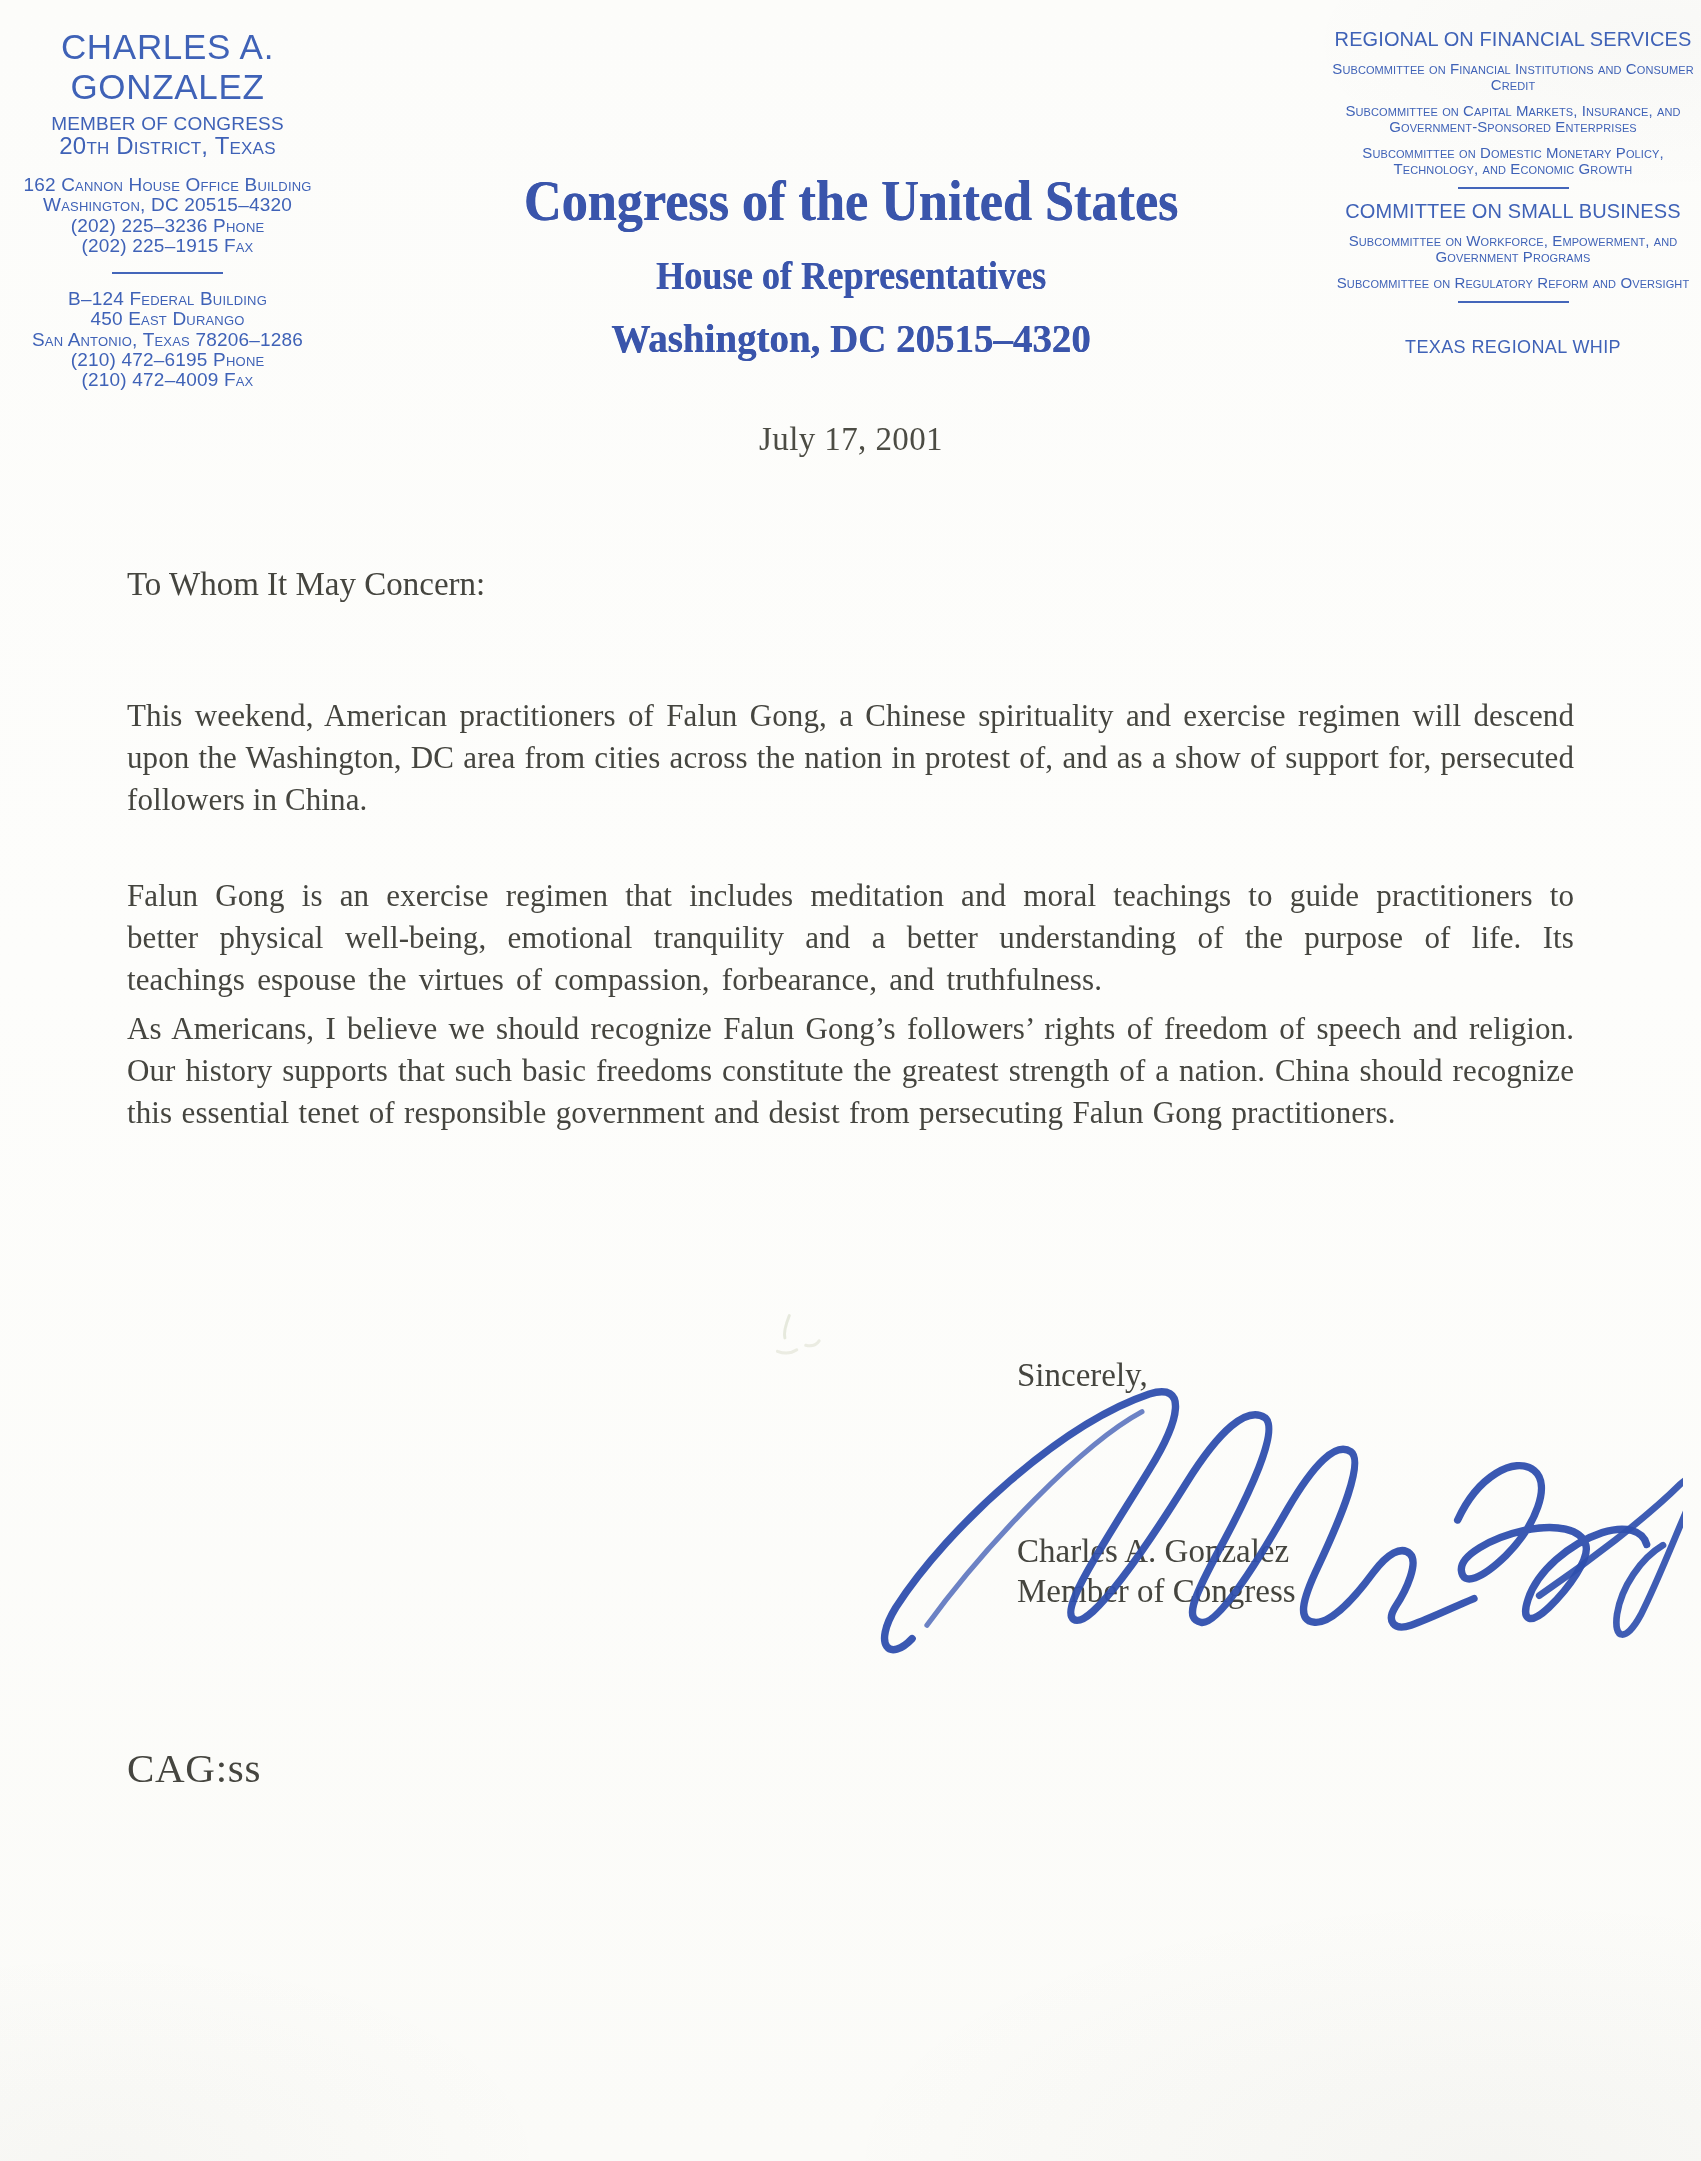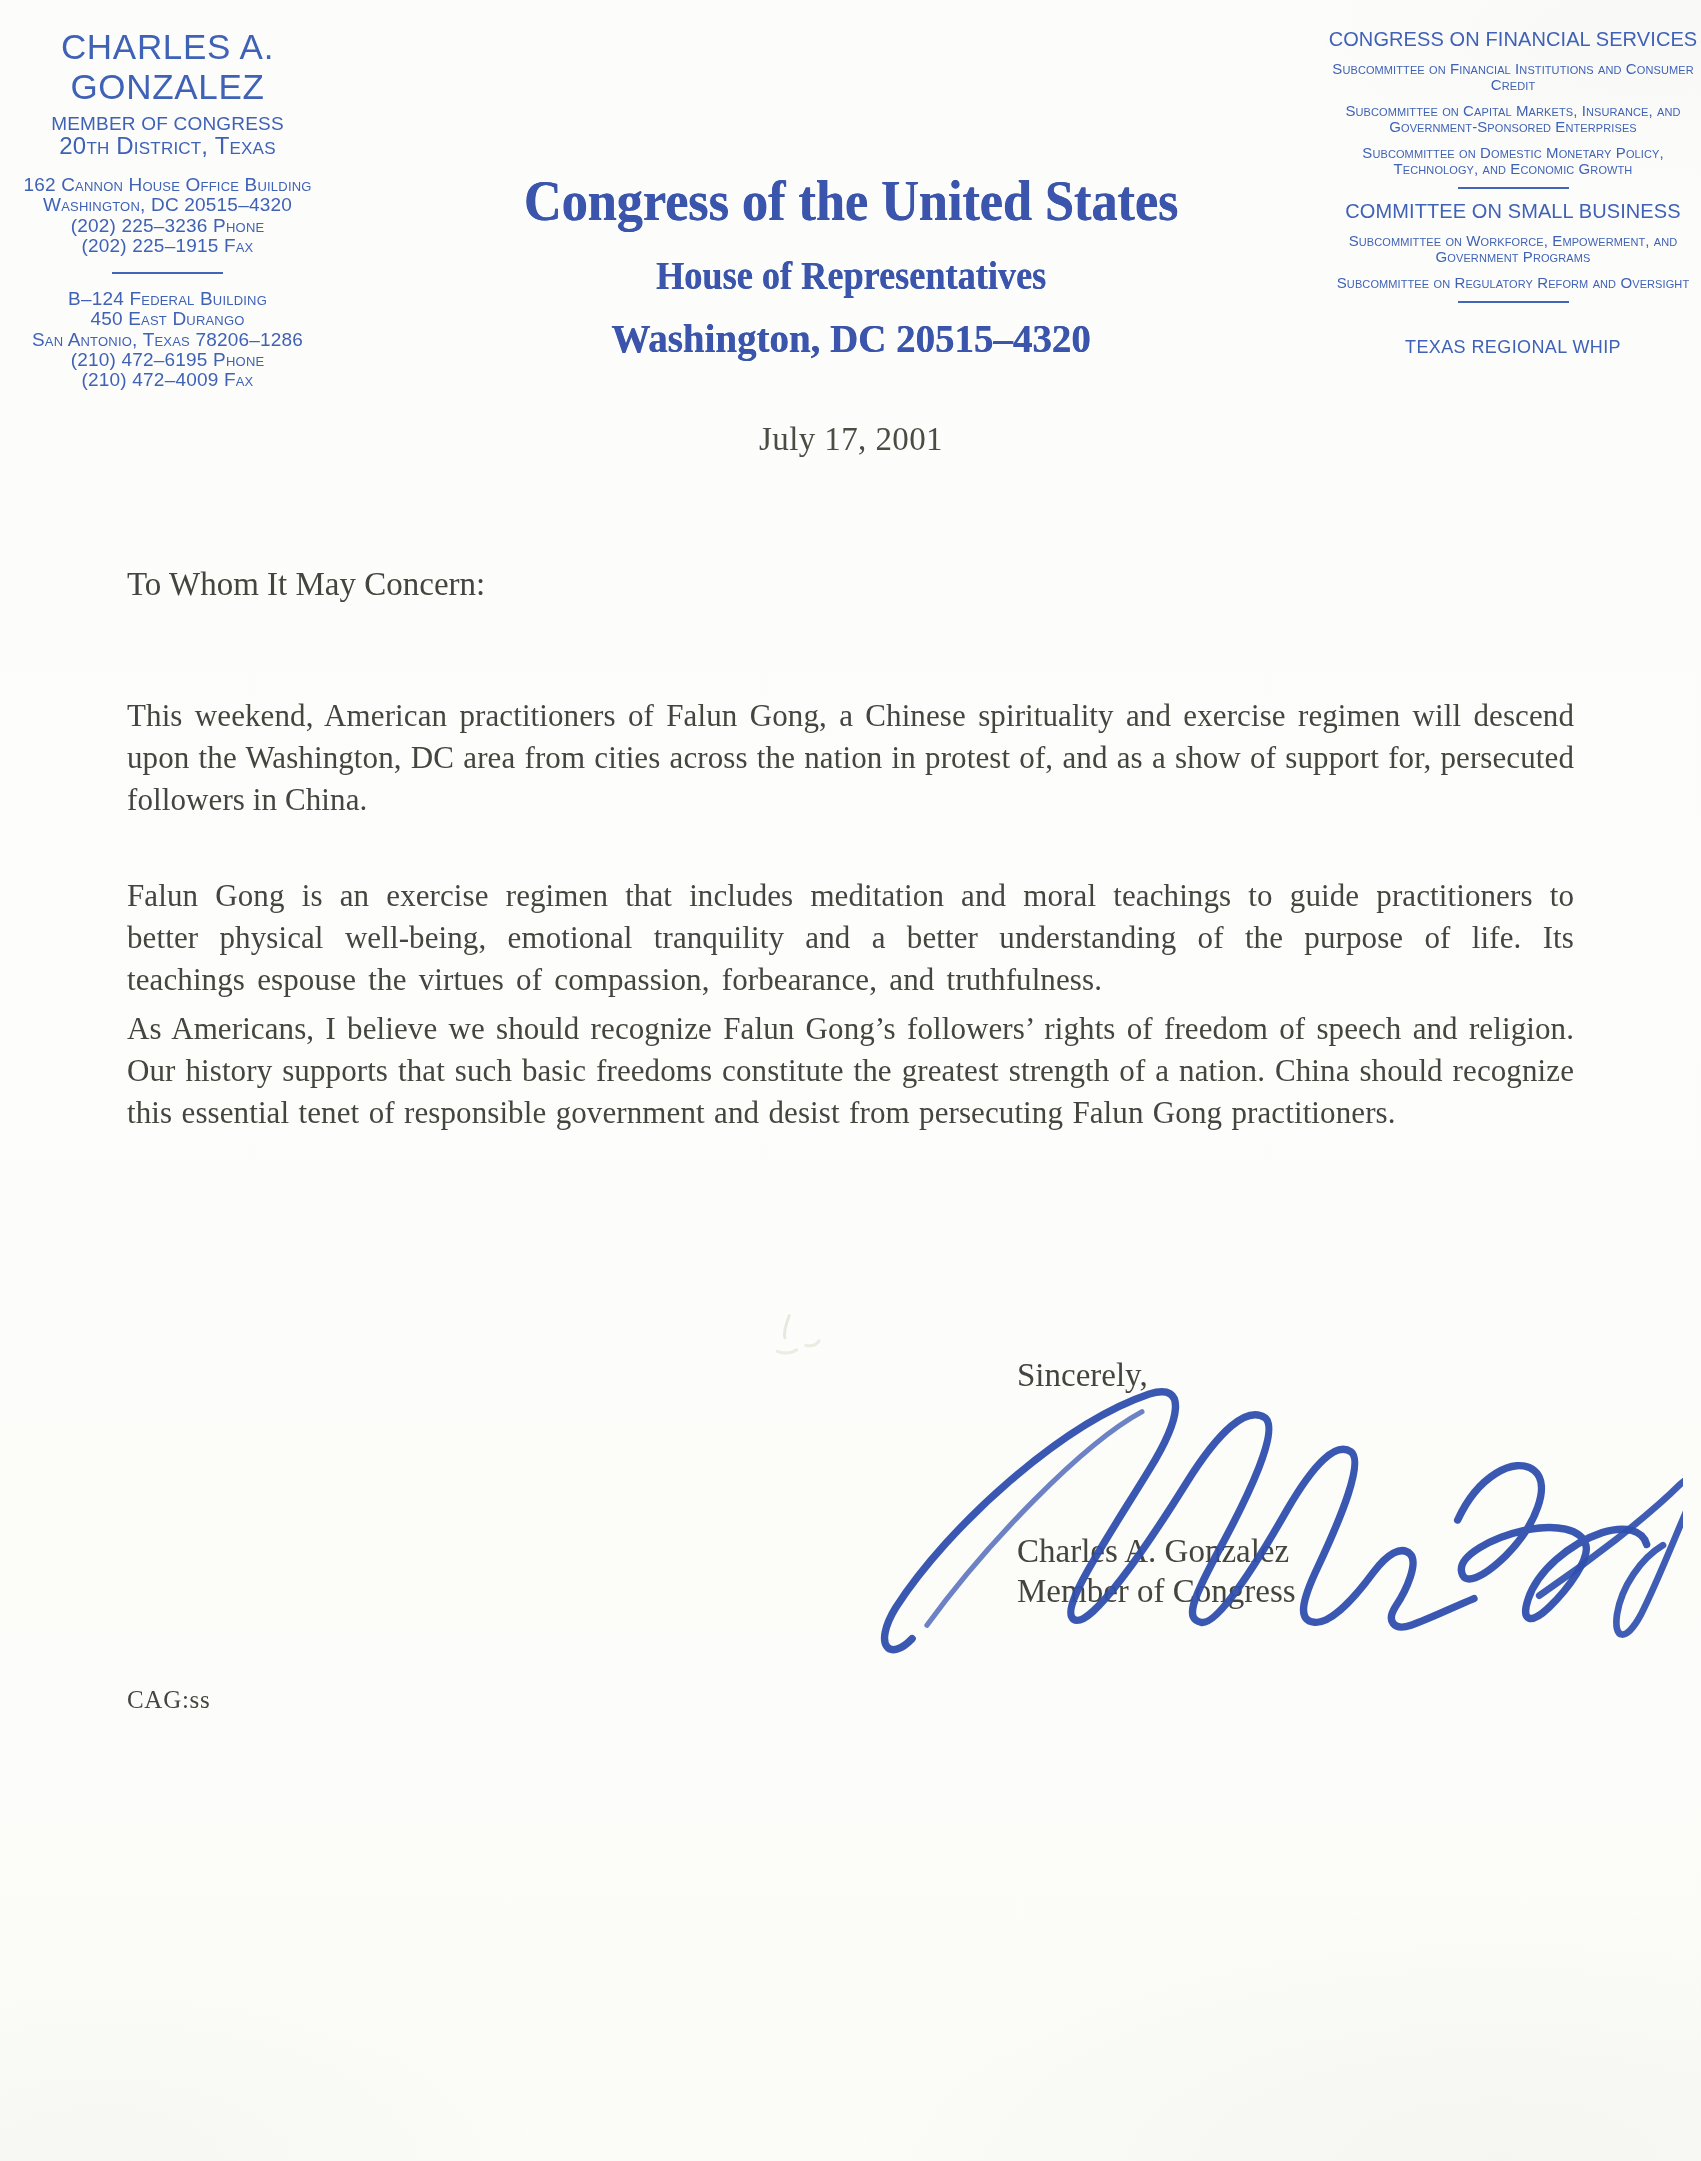--- a/index.html
+++ b/index.html
@@ -51,21 +51,21 @@
   .p2{top:875px;word-spacing:4.4px;}
   .p3{top:1008px;word-spacing:1.5px;}
 
   
   .valediction{position:absolute;left:1017px;top:1355px;font-size:33px;line-height:40px;}
   .signer-name{position:absolute;left:1017px;top:1531px;font-size:33px;line-height:40px;}
   .signer-title{position:absolute;left:1017px;top:1571px;font-size:33px;line-height:40px;}
   .sig-svg{position:absolute;left:838px;top:1373px;width:845px;height:297px;z-index:5;}
   .smudge-svg{position:absolute;left:767px;top:1308px;width:67px;height:56px;}
 
-  .initials{position:absolute;left:127px;top:1680px;font-size:25px;line-height:40px;letter-spacing:0.7px;}
+  .initials{position:absolute;left:127px;top:1748px;font-size:41px;line-height:40px;letter-spacing:0.7px;}
 </style>
 </head>
 <body>
 
 <div class="paper">
 
   <div class="lh-left sans blue">
     <div class="lh-name">CHARLES A. GONZALEZ</div>
     <div class="lh-title">MEMBER OF CONGRESS</div>
     <div class="lh-district sc">20th District, Texas</div>
@@ -79,21 +79,21 @@
     <div class="lh-addr sc" style="margin-top:6px;">
       <div>B–124 Federal Building</div>
       <div>450 East Durango</div>
       <div>San Antonio, Texas 78206–1286</div>
       <div>(210) 472–6195 Phone</div>
       <div>(210) 472–4009 Fax</div>
     </div>
   </div>
 
   <div class="lh-right sans blue">
-    <div class="cmte">CONGRESS ON FINANCIAL SERVICES</div>
+    <div class="cmte">REGIONAL ON FINANCIAL SERVICES</div>
     <div class="sub sc">Subcommittee on Financial Institutions and Consumer Credit</div>
     <div class="sub sc">Subcommittee on Capital Markets, Insurance, and Government-Sponsored Enterprises</div>
     <div class="sub sc">Subcommittee on Domestic Monetary Policy, Technology, and Economic Growth</div>
     <div class="sep"></div>
     <div class="cmte">COMMITTEE ON SMALL BUSINESS</div>
     <div class="sub sc">Subcommittee on Workforce, Empowerment, and Government Programs</div>
     <div class="sub sc">Subcommittee on Regulatory Reform and Oversight</div>
     <div class="sep"></div>
     <div class="whip">TEXAS REGIONAL WHIP</div>
   </div>

